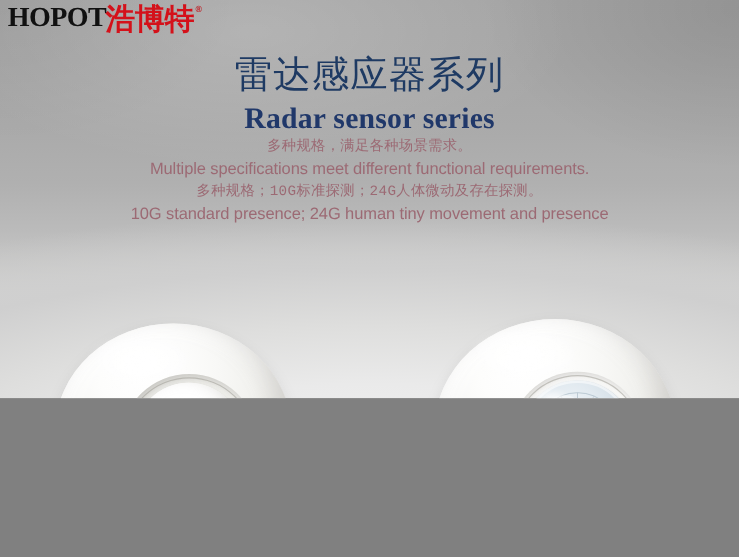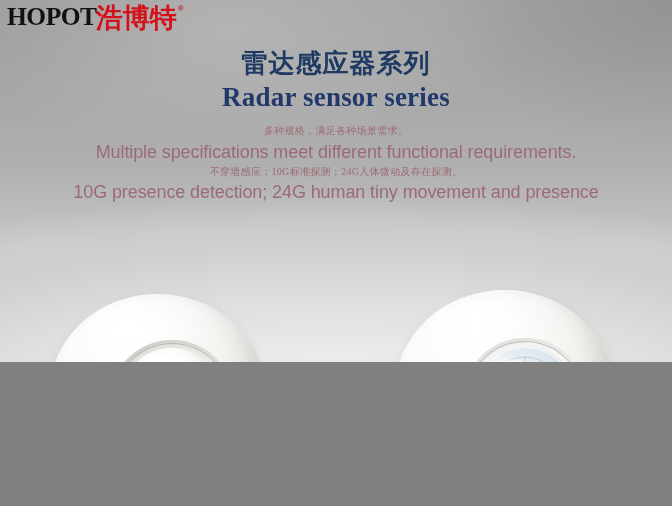--- a/index.html
+++ b/index.html
@@ -75,22 +75,22 @@
   
   #headings {
     position: absolute;
     left: 0;
     right: 0;
     top: 47px;
     text-align: center;
   }
   #title-cn {
     font-family: "DejaVu Sans", "Liberation Sans", sans-serif;
-    font-size: 26px;
-    font-weight: bold;
+    font-size: 34px;
+    font-weight: normal;
     color: #1e3a63;
     letter-spacing: 1px;
     line-height: 1.25;
   }
   #title-en {
     font-family: Liberation Serif, serif;
     font-size: 27px;
     font-weight: bold;
     color: #20386a;
     letter-spacing: 0.2px;
@@ -105,27 +105,27 @@
     right: 0;
     top: 124px;
     text-align: center;
     color: #9c6a74;
   }
   #body-copy .line {
     line-height: 1.46;
     white-space: nowrap;
   }
   #body-copy .cn {
-    font-family: Liberation Serif, serif;
-    font-size: 10px;
+    font-family: Liberation Mono, monospace;
+    font-size: 13px;
     letter-spacing: 0.3px;
   }
   #body-copy .en {
     font-family: "Liberation Sans", "DejaVu Sans", sans-serif;
-    font-size: 18px;
+    font-size: 15px;
     letter-spacing: -0.1px;
   }
 
   
   .product {
     position: absolute;
   }
   .prod-shadow {
     position: absolute;
     border-radius: 50%;
@@ -242,22 +242,22 @@
   </div>
 
   <div id="headings">
     <div id="title-cn">雷达感应器系列</div>
     <div id="title-en">Radar sensor series</div>
   </div>
 
   <div id="body-copy">
     <div class="line cn">多种规格，满足各种场景需求。</div>
     <div class="line en">Multiple specifications meet different functional requirements.</div>
-    <div class="line cn">不穿墙感应；10G标准探测；24G人体微动及存在探测。</div>
-    <div class="line en">10G presence detection; 24G human tiny movement and presence</div>
+    <div class="line cn">多种规格；10G标准探测；24G人体微动及存在探测。</div>
+    <div class="line en">10G standard presence; 24G human tiny movement and presence</div>
   </div>
 
   <div class="product" style="left:34px; top:286px; width:250px; height:218px;">
 
     <div class="prod-shadow" style="left:56px; top:168px; width:200px; height:40px;"></div>
 
     <div class="prod-body" style="left:16px; top:8px; width:215px; height:198px;"></div>
 
     <div class="prod-gloss" style="left:48px; top:18px; width:92px; height:48px;"></div>
 

